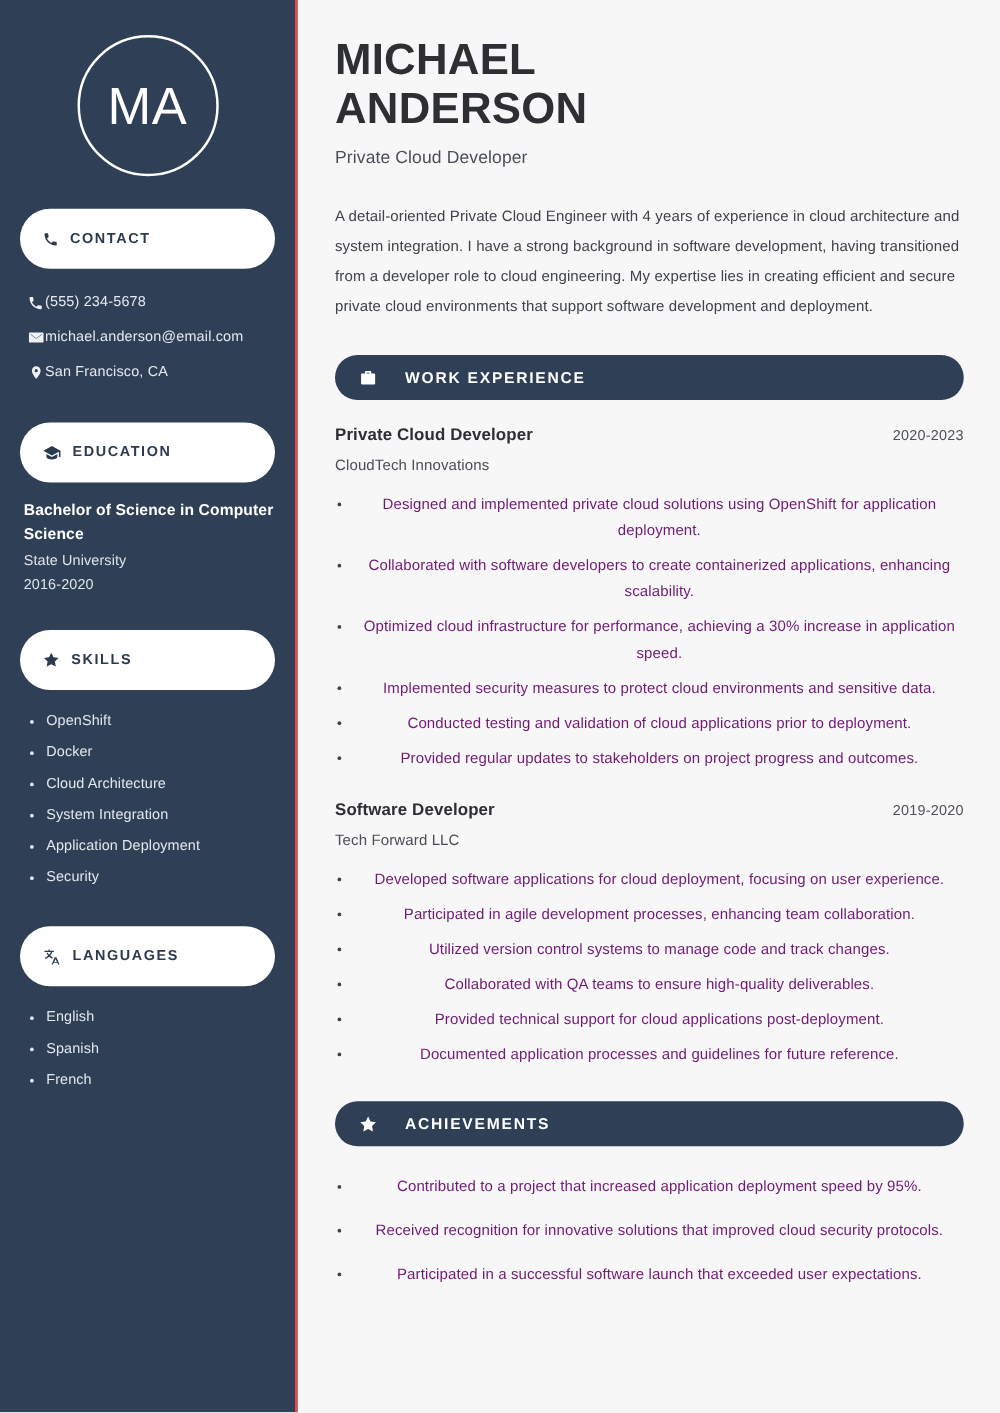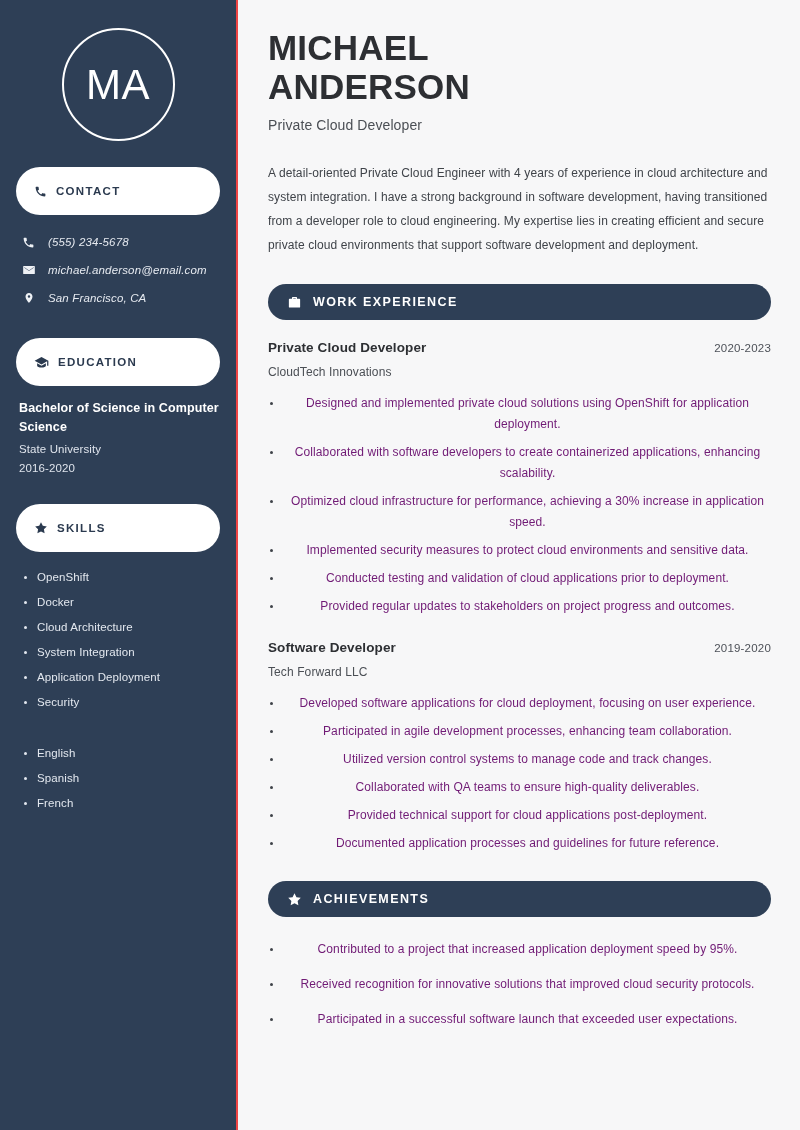--- a/index.html
+++ b/index.html
@@ -71,24 +71,22 @@
     letter-spacing: 1.3px;
     text-transform: uppercase;
   }
   .pill-icon { display: flex; align-items: center; color: #2b3a4f; }
   .pill-icon svg { display: block; }
 
   .contact-list { margin-bottom: 26px; }
   .contact-row {
     display: flex;
     align-items: center;
-    gap: 12px;
     height: 28px;
     padding-left: 5px;
-    font-style: italic;
   }
   .contact-icon { width: 15px; display: flex; justify-content: center; color: #eef1f5; }
   .contact-icon svg { display: block; }
   .contact-text {
     color: #e6eaf0;
     font-size: 11.5px;
     letter-spacing: 0.15px;
   }
 
   .edu-block { padding-left: 3px; margin-bottom: 26px; }
@@ -155,21 +153,21 @@
     margin-top: 28px;
     letter-spacing: 0.1px;
   }
 
   .sec-pill {
     background: #2e3f56;
     border-radius: 999px;
     height: 36px;
     display: flex;
     align-items: center;
-    gap: 11px;
+    gap: 22px;
     padding-left: 19px;
     margin-top: 27px;
     margin-bottom: 20px;
     text-align: right;
   }
   .sec-pill-icon { display: flex; align-items: center; color: #ffffff; }
   .sec-pill-icon svg { display: block; }
   .sec-pill-label {
     color: #ffffff;
     font-size: 12.5px;
@@ -303,20 +301,28 @@
 
     <div class="side-list">
       <div class="side-list-item">OpenShift</div>
       <div class="side-list-item">Docker</div>
       <div class="side-list-item">Cloud Architecture</div>
       <div class="side-list-item">System Integration</div>
       <div class="side-list-item">Application Deployment</div>
       <div class="side-list-item">Security</div>
     </div>
 
+    <div class="pill">
+      <span class="pill-icon">
+        <svg width="15" height="15" viewBox="0 0 24 24" fill="currentColor">
+            <path d="M2.5 4h5.2V2.4h1.6V4h5.2v1.6h-2.1c-.5 2-1.4 3.7-2.6 5.1 1 .8 2.1 1.5 3.2 2l-.7 1.6c-1.4-.6-2.6-1.4-3.7-2.4-1.3 1.2-2.9 2.1-4.8 2.8l-.7-1.6c1.7-.6 3.1-1.4 4.2-2.4C6.3 9.3 5.5 8 5 6.6h1.7c.4 1 1 1.9 1.8 2.7 1-1.1 1.7-2.4 2.1-3.7H2.5V4zM15.6 12.5h2.2l4 9.1h-1.8l-.9-2.2h-4.8l-.9 2.2h-1.8l4-9.1zm1.1 2.2-1.7 3.9h3.4l-1.7-3.9z"></path>
+          </svg>
+      </span>
+      <span class="pill-label">LANGUAGES</span>
+    </div>
 
     <div class="side-list">
       <div class="side-list-item">English</div>
       <div class="side-list-item">Spanish</div>
       <div class="side-list-item">French</div>
     </div>
 
   </aside>
 
   <main class="main">

